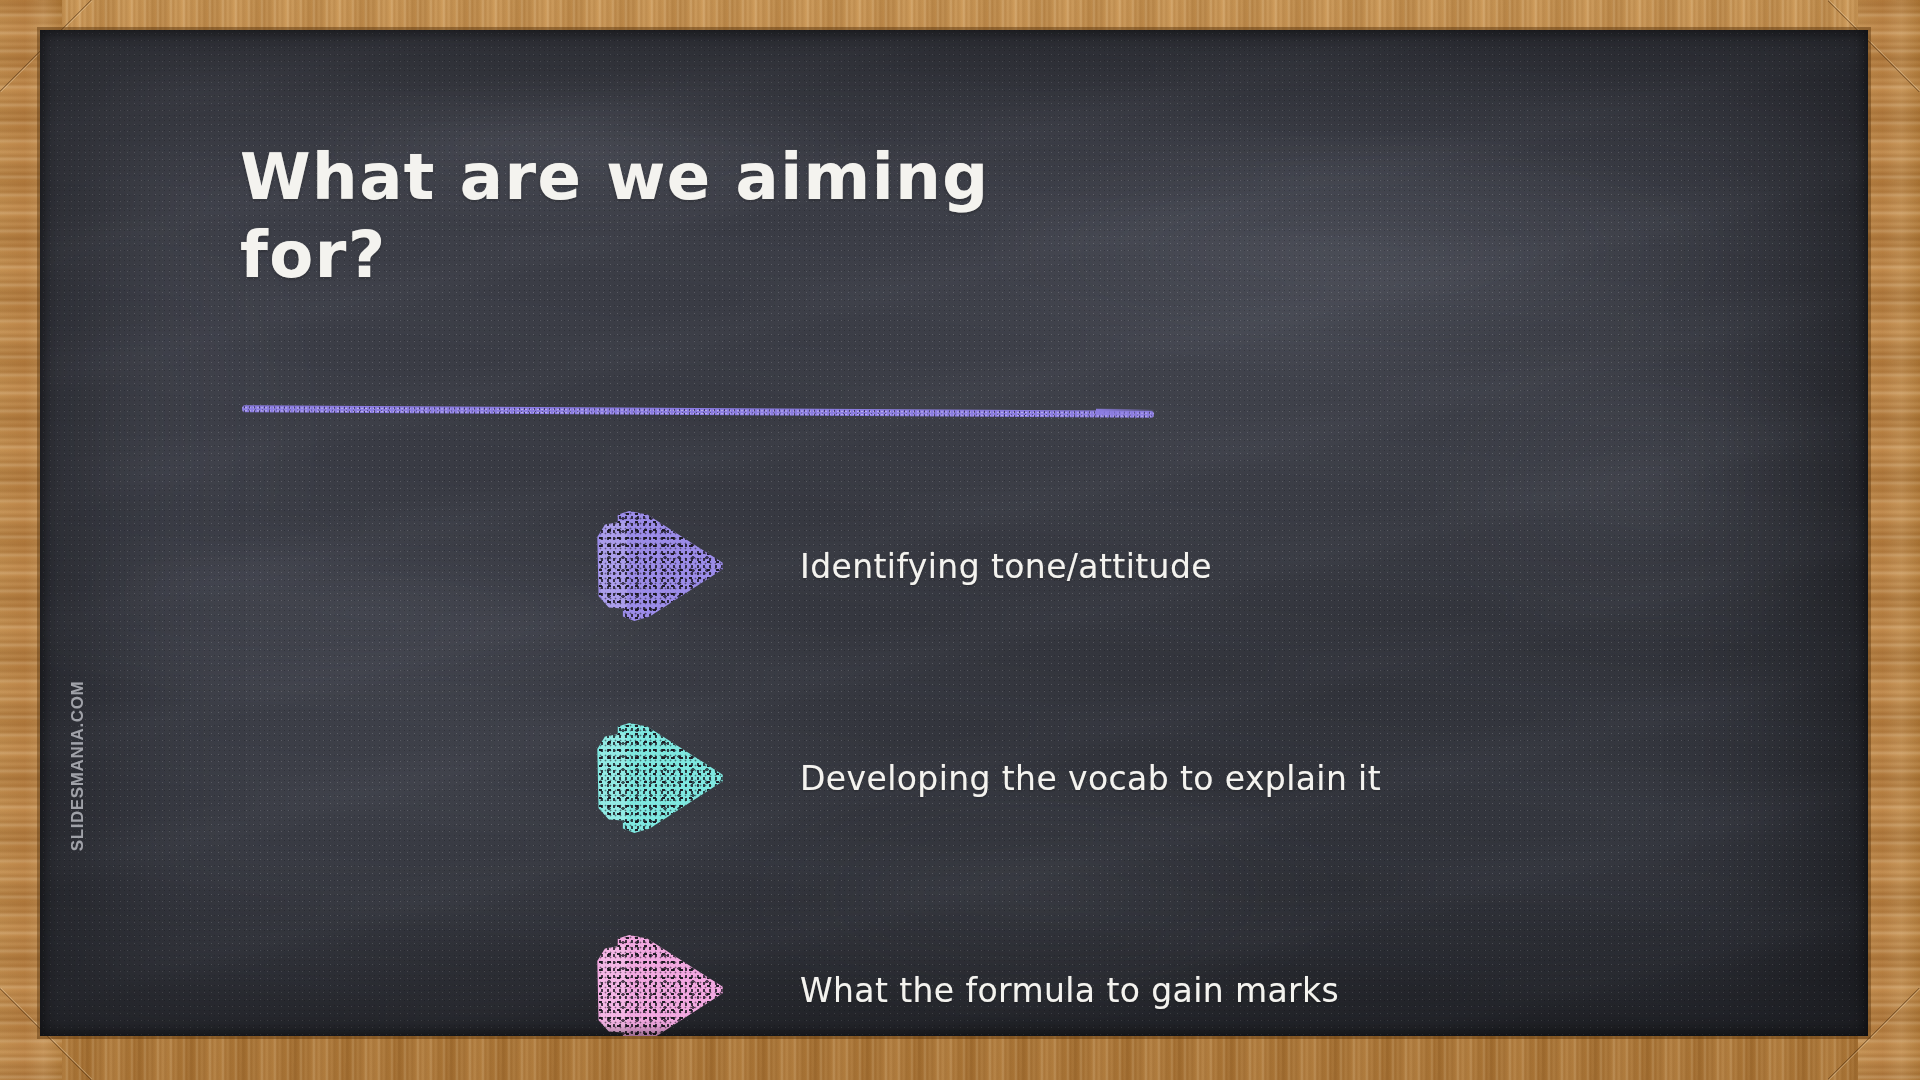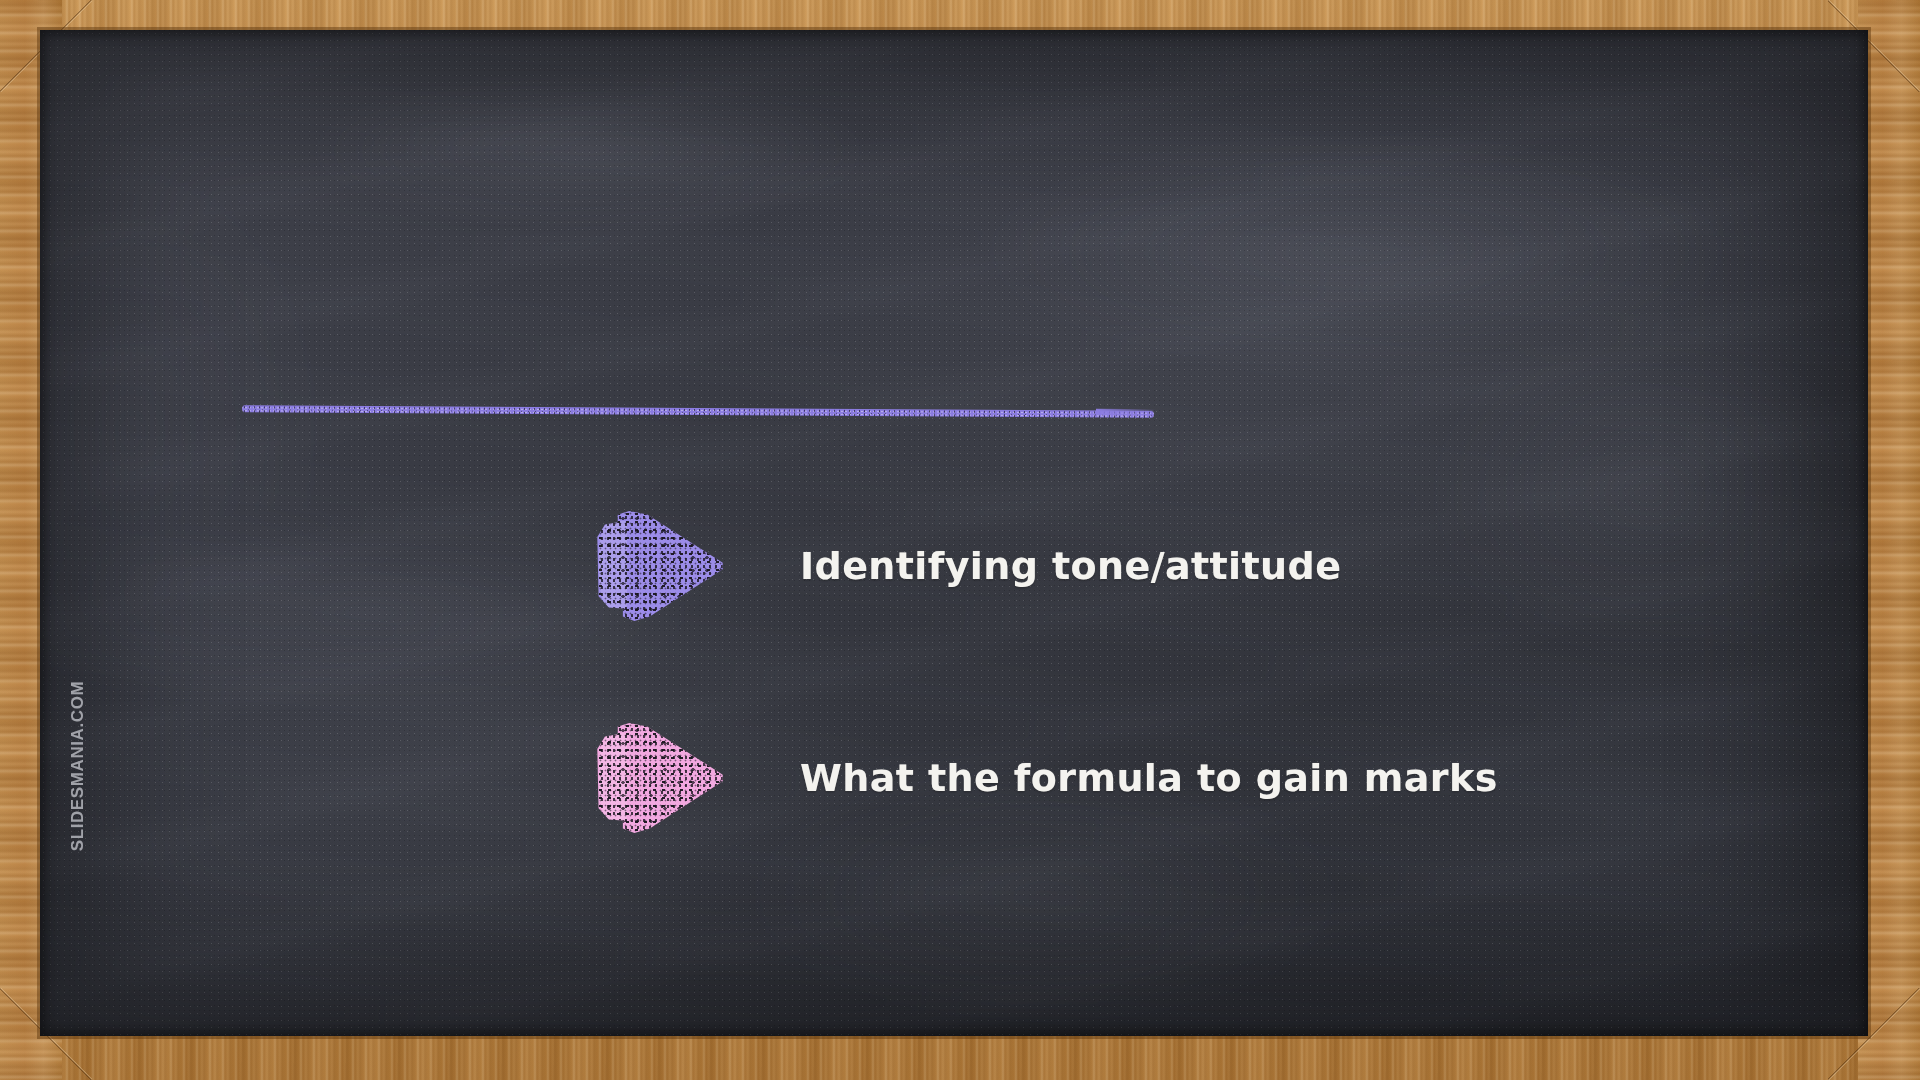--- a/index.html
+++ b/index.html
@@ -293,22 +293,22 @@
     position: absolute;
     left: 2%; top: 10%;
     width: 22%; height: 78%;
     background: rgba(255,255,255,0.16);
     border-radius: 40% 8% 8% 40%;
   }
   .bullet-text {
     margin-left: 76px;
     color: #f4f3ef;
     font-family: "DejaVu Sans", sans-serif;
-    font-size: 38px;
-    font-weight: 700;
+    font-size: 33px;
+    font-weight: 400;
     letter-spacing: 0.4px;
     white-space: nowrap;
     text-shadow:
       0 0 1px rgba(255,255,255,0.40),
       0 1px 2px rgba(0,0,0,0.40);
   }
 </style>
 </head>
 <body>
 
@@ -325,35 +325,45 @@
   <div class="board">
     <div class="board-smudge"></div>
     <div class="board-sweep"></div>
     <div class="board-grain"></div>
     <div class="board-vignette"></div>
 
     <div class="watermark">SLIDESMANIA.COM</div>
 
     <div class="content">
 
+      <div class="title">
+        <div>What are we aiming</div>
+        <div>for?</div>
+      </div>
 
       <div class="divider">
         <div class="stroke"></div>
         <div class="taper"></div>
       </div>
 
       <div class="bullets">
 
         <div class="bullet-row">
           <div class="bullet-marker">
             <div class="glyph" style="--c:#9b8ce8"></div>
           </div>
           <div class="bullet-text">Identifying tone/attitude</div>
         </div>
 
+        <div class="bullet-row">
+          <div class="bullet-marker">
+            <div class="glyph" style="--c:#7ee8e0"></div>
+          </div>
+          <div class="bullet-text">Developing the vocab to explain it</div>
+        </div>
 
         <div class="bullet-row">
           <div class="bullet-marker">
             <div class="glyph" style="--c:#f2a8e0"></div>
           </div>
           <div class="bullet-text">What the formula to gain marks</div>
         </div>
 
       </div>
     </div>

